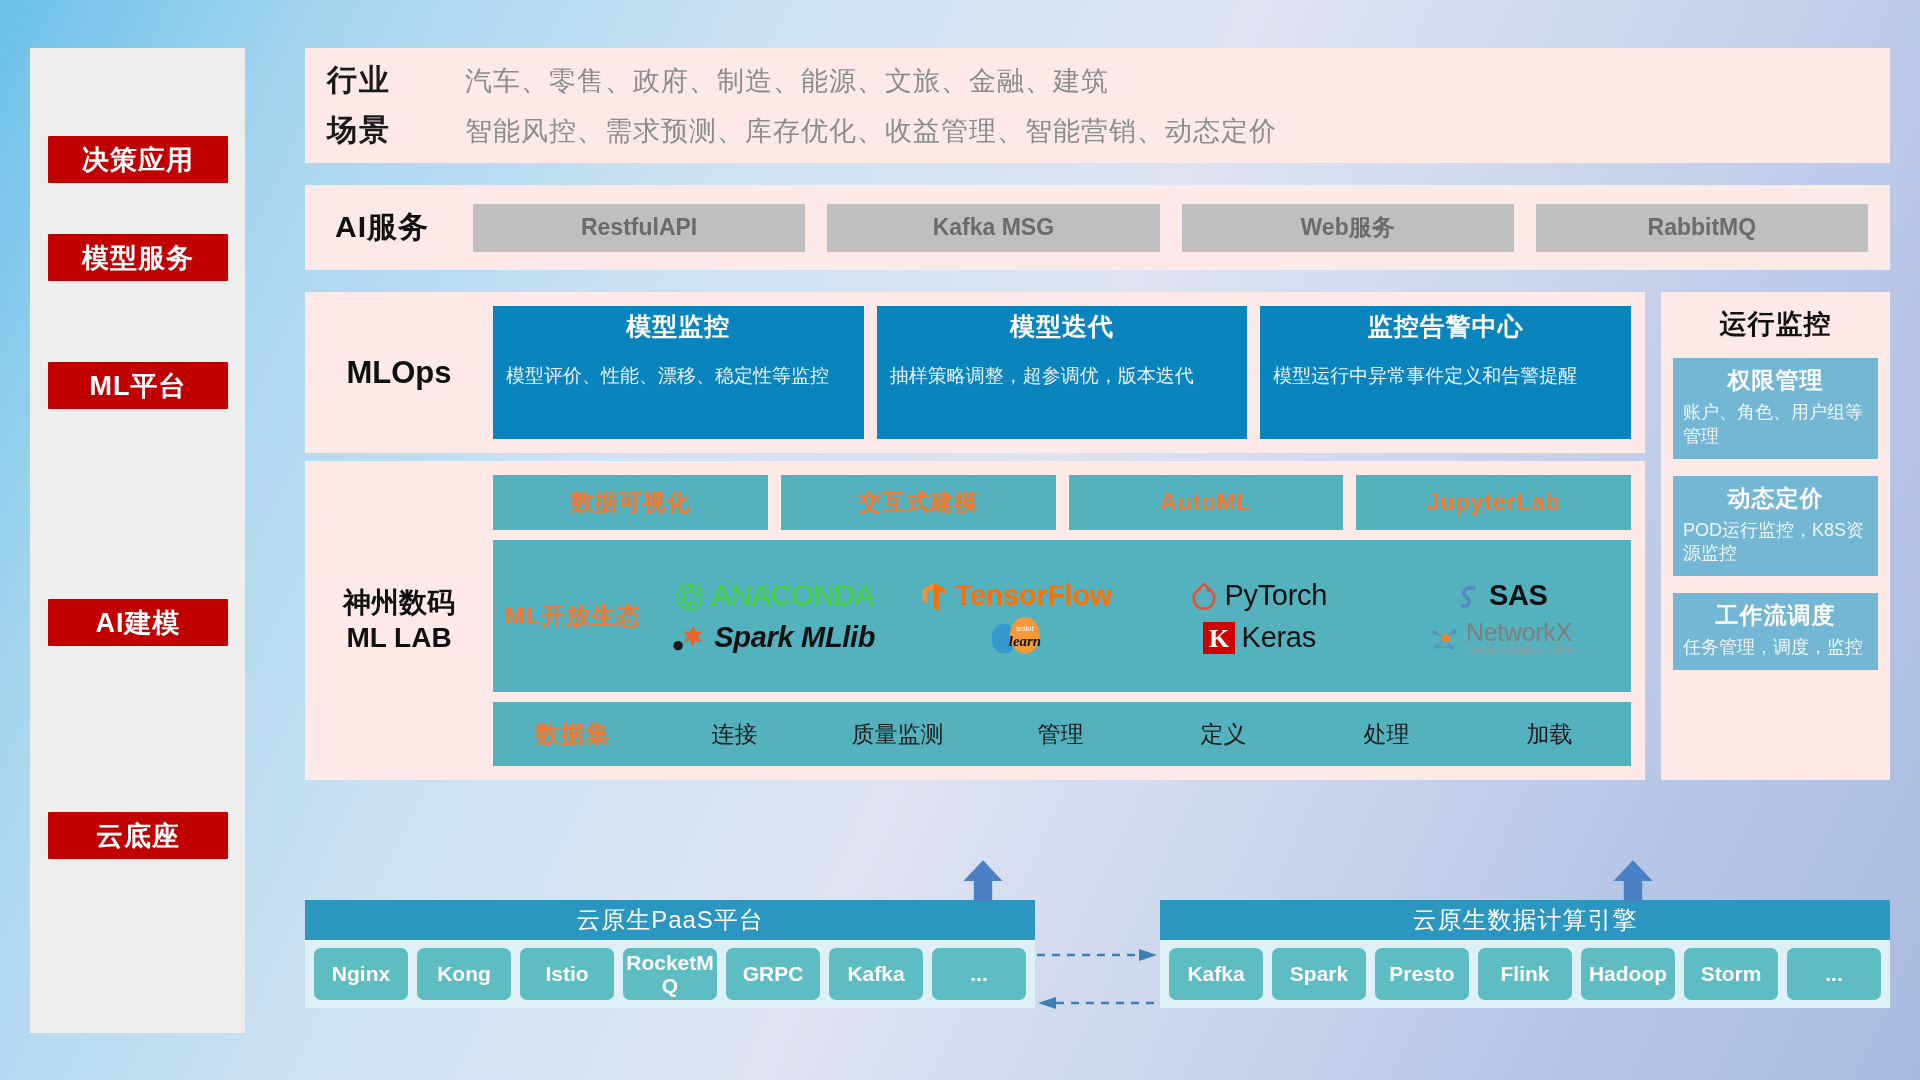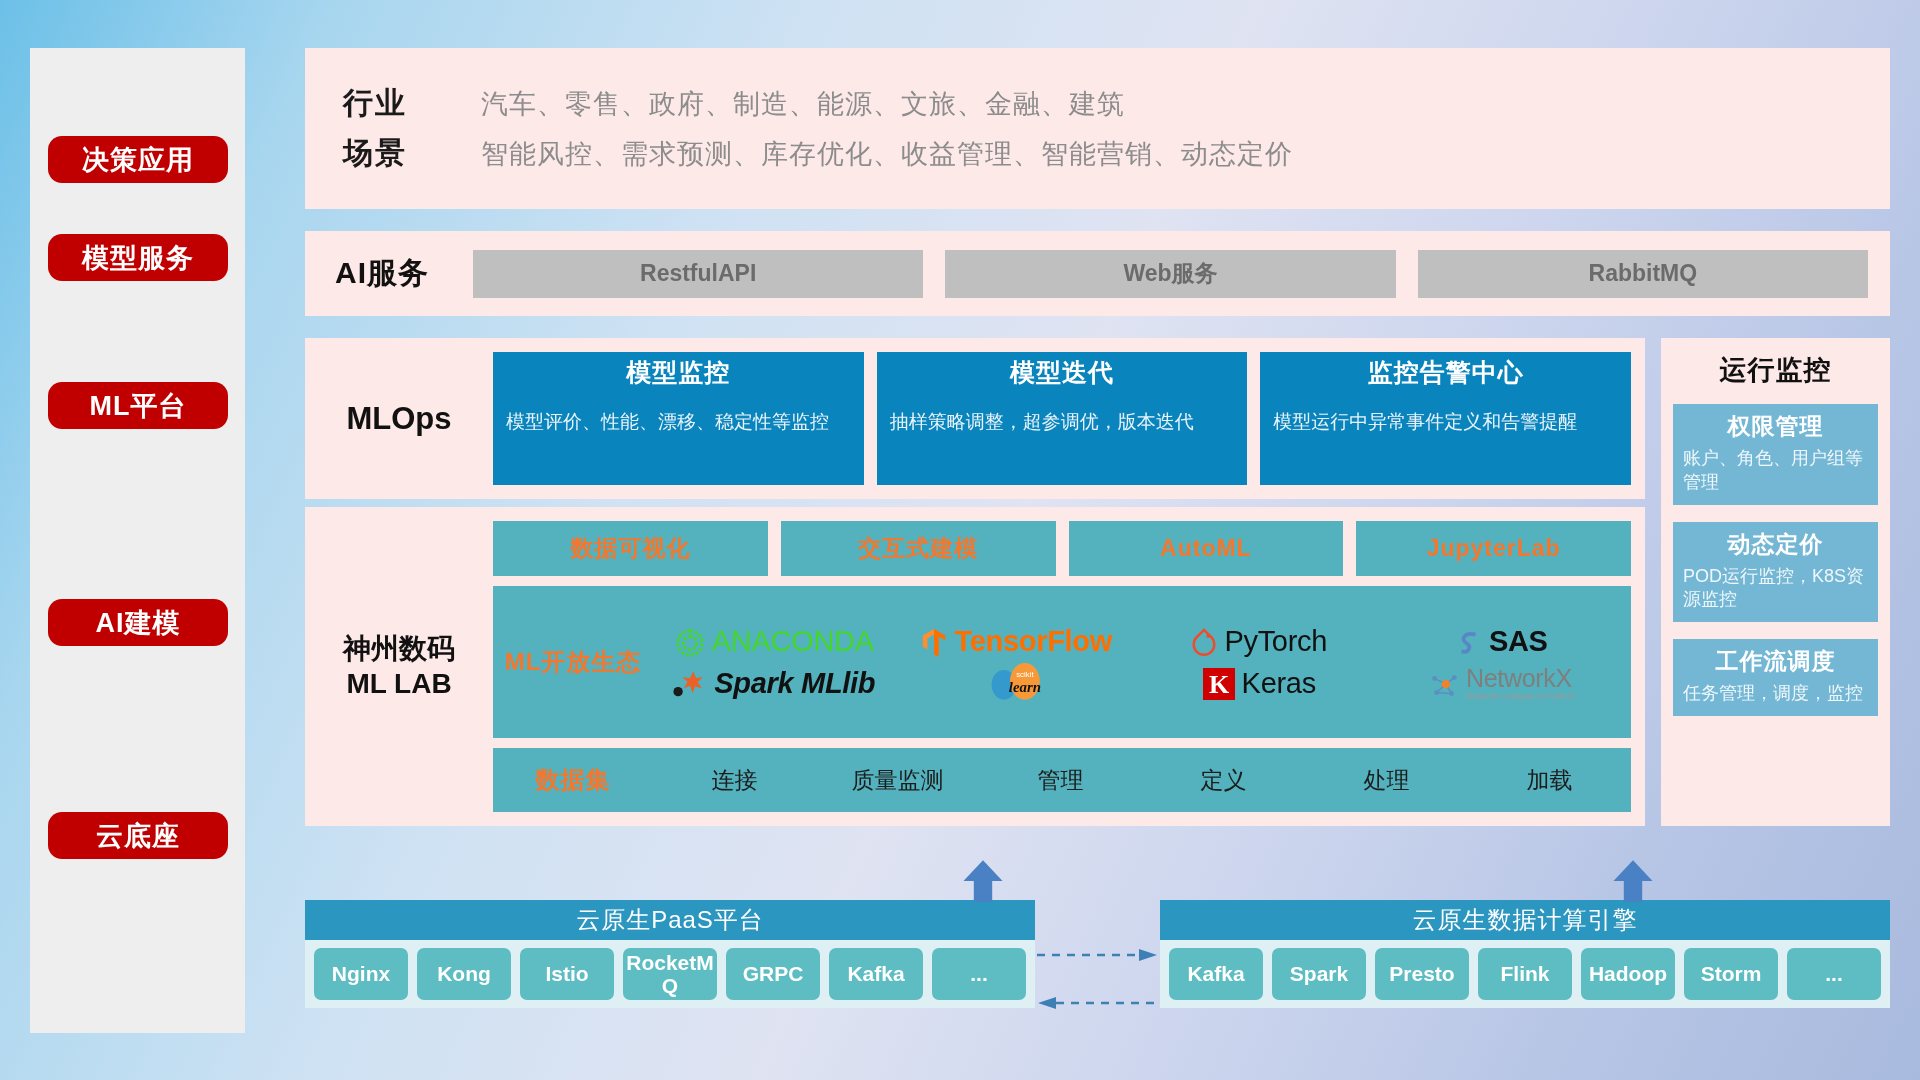--- a/index.html
+++ b/index.html
@@ -13,36 +13,36 @@
   
   #sidebar {
     position: absolute; left: 30px; top: 48px;
     width: 215px; height: 985px;
     background: #eeeeee;
     display: flex; flex-direction: column;
     align-items: center;
   }
   .side-chip {
     position: absolute; left: 18px; width: 180px; height: 47px;
-    background: #c00000; border-radius: 14px;
+    background: #c00000; border-radius: 1px;
     color: #fff; font-size: 27px; font-weight: bold;
     display: flex; align-items: center; justify-content: center;
     letter-spacing: 1px;
   }
 
   
   #main { position: absolute; left: 305px; top: 48px; width: 1585px; }
 
   .band { background: #fde9e7; }
 
   
   #row-apps {
-    width: 1585px; height: 161px;
+    width: 1585px; height: 115px;
     display: flex; align-items: center;
-    padding-left: 38px;
+    padding-left: 22px;
   }
   .kv { display: flex; align-items: center; height: 50px; }
   .kv-key {
     width: 138px; font-size: 30px; font-weight: bold; color: #1a1a1a;
     letter-spacing: 2px;
   }
   .kv-val { font-size: 27px; color: #8c8c8c; letter-spacing: 1px; }
 
   
   #row-svc {
@@ -200,21 +200,21 @@
 </head>
 <body>
 
 <div id="sidebar">
   <div class="side-chip" style="top:88px">
       <span>决策应用</span>
     </div>
   <div class="side-chip" style="top:186px">
       <span>模型服务</span>
     </div>
-  <div class="side-chip" style="top:334px">
+  <div class="side-chip" style="top:314px">
       <span>ML平台</span>
     </div>
   <div class="side-chip" style="top:551px">
       <span>AI建模</span>
     </div>
   <div class="side-chip" style="top:764px">
       <span>云底座</span>
     </div>
 </div>
 
@@ -230,20 +230,21 @@
         <div class="kv-key">场景</div>
         <div class="kv-val">智能风控、需求预测、库存优化、收益管理、智能营销、动态定价</div>
       </div>
     </div>
   </div>
 
   <div id="row-svc" class="band">
     <div class="sec-label">AI服务</div>
     <div class="svc-list">
       <div class="svc-chip">RestfulAPI</div>
+      <div class="svc-chip">Kafka MSG</div>
       <div class="svc-chip">Web服务</div>
       <div class="svc-chip">RabbitMQ</div>
     </div>
   </div>
 
   <div id="row-ml">
 
     <div style="width:1340px">
       <div id="ml-left">
         <div class="sec-label">MLOps</div>

